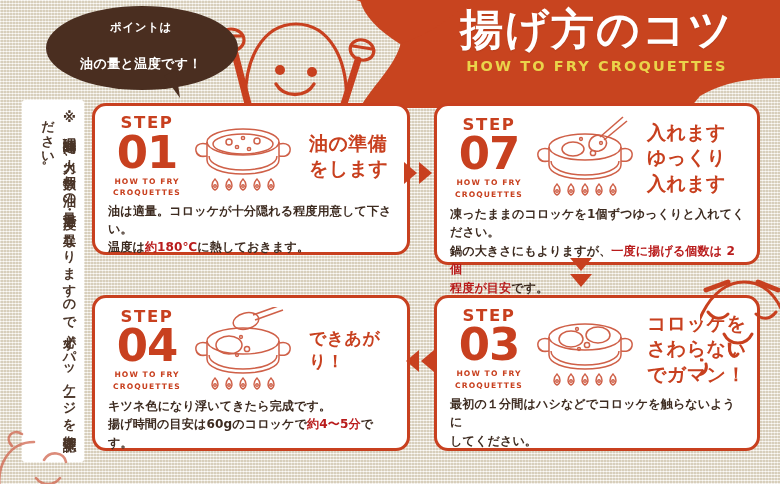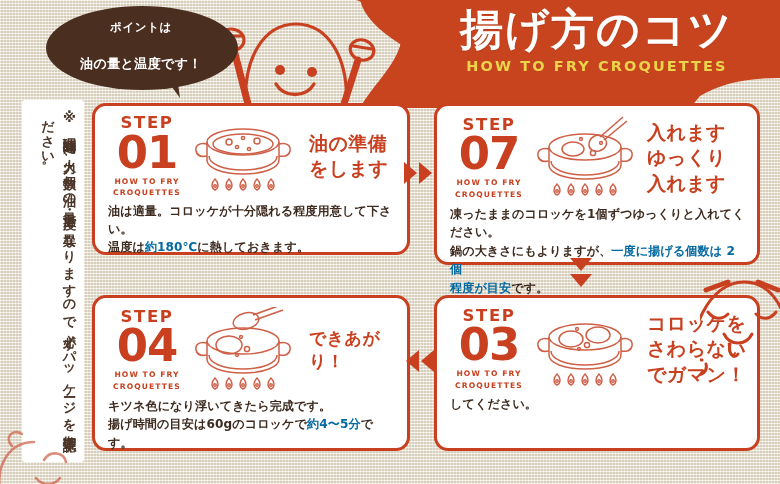--- a/index.html
+++ b/index.html
@@ -113,21 +113,21 @@
   }
   #card1 .headline, #card4 .headline { padding-left:10px; }
   #card4 .headline { font-size:17px; }
 
   .body-text {
     padding:4px 10px 0 13px;
     font-size:12.1px; font-weight:bold;
     color:#3d2b20; line-height:1.52;
     letter-spacing:.1px;
   }
-  .hl { color:#0369a1; }
+  .hl { color:#b91c1c; }
 
   
   .arrows { position:absolute; }
   #arrow-right { left:404px; top:160px; }
   #arrow-down  { left:568px; top:258px; }
   #arrow-left  { left:404px; top:348px; }
 </style>
 </head>
 <body>
 
@@ -312,20 +312,21 @@
           </g>
         </svg>
       </div>
       <div class="headline">
         <div>コロッケを</div>
         <div>さわらない</div>
         <div>でガマン！</div>
       </div>
     </div>
     <div class="body-text">
+      <div>最初の１分間はハシなどでコロッケを触らないように</div>
       <div>してください。</div>
     </div>
   </div>
 
   <div class="card" id="card4">
     <div class="card-top">
       <div class="stepmark">
         <div class="lbl">STEP</div>
         <div class="num">04</div>
         <div class="how">HOW TO FRY</div>

